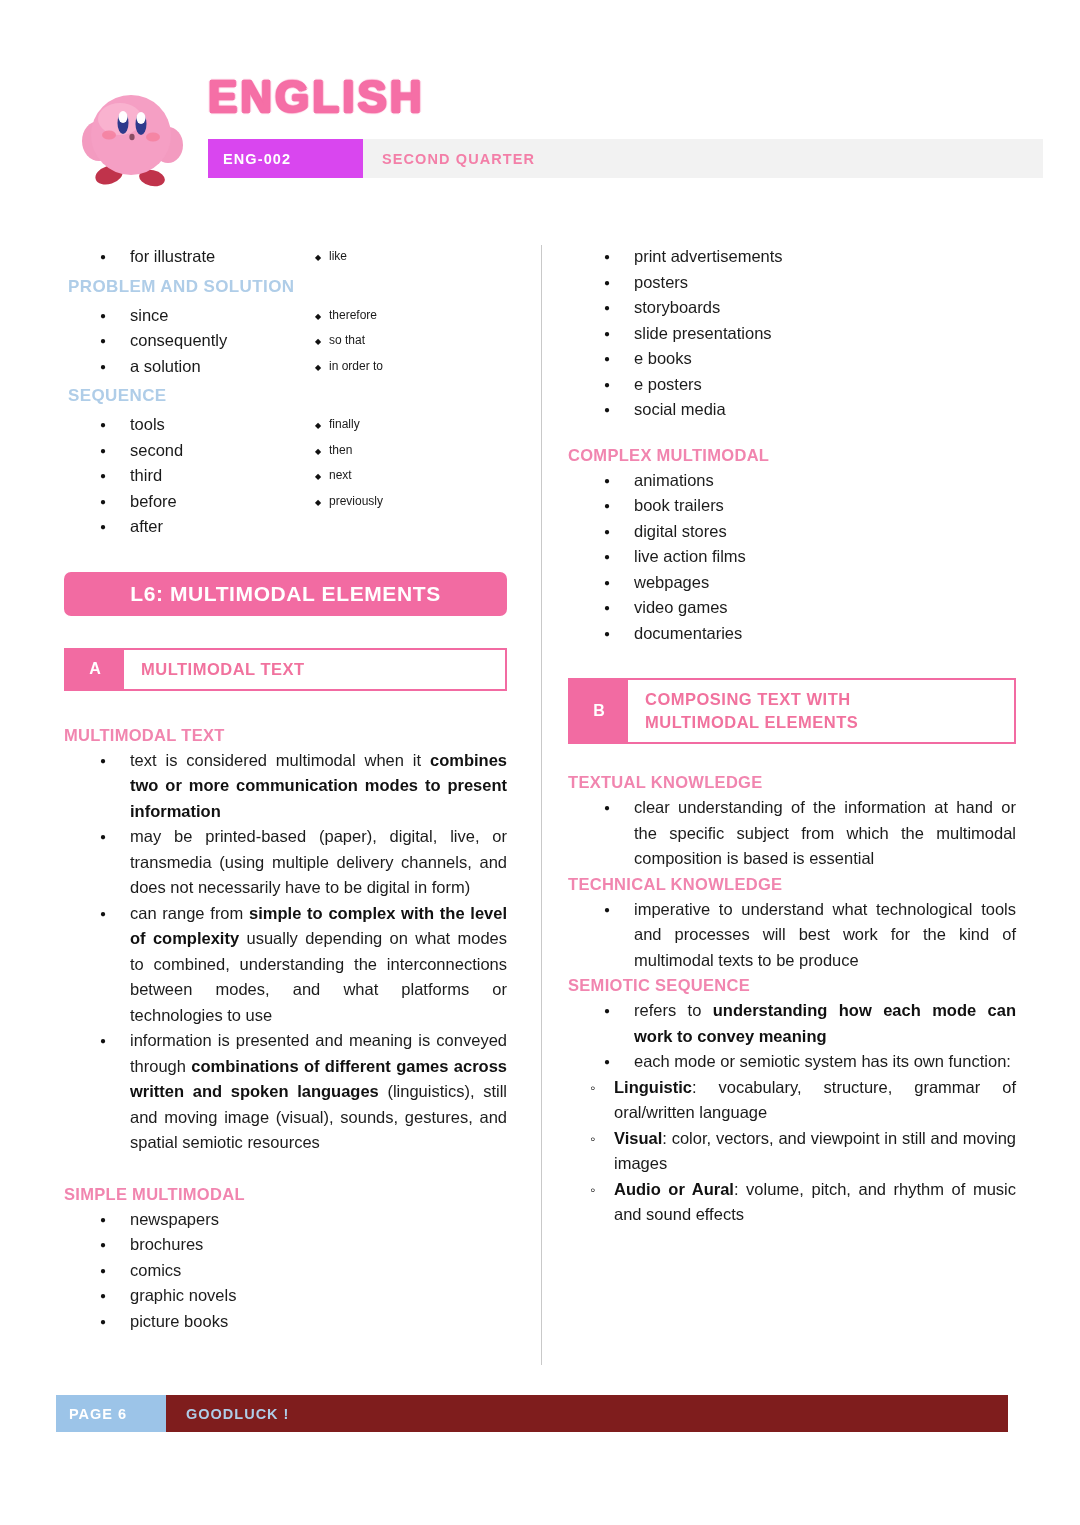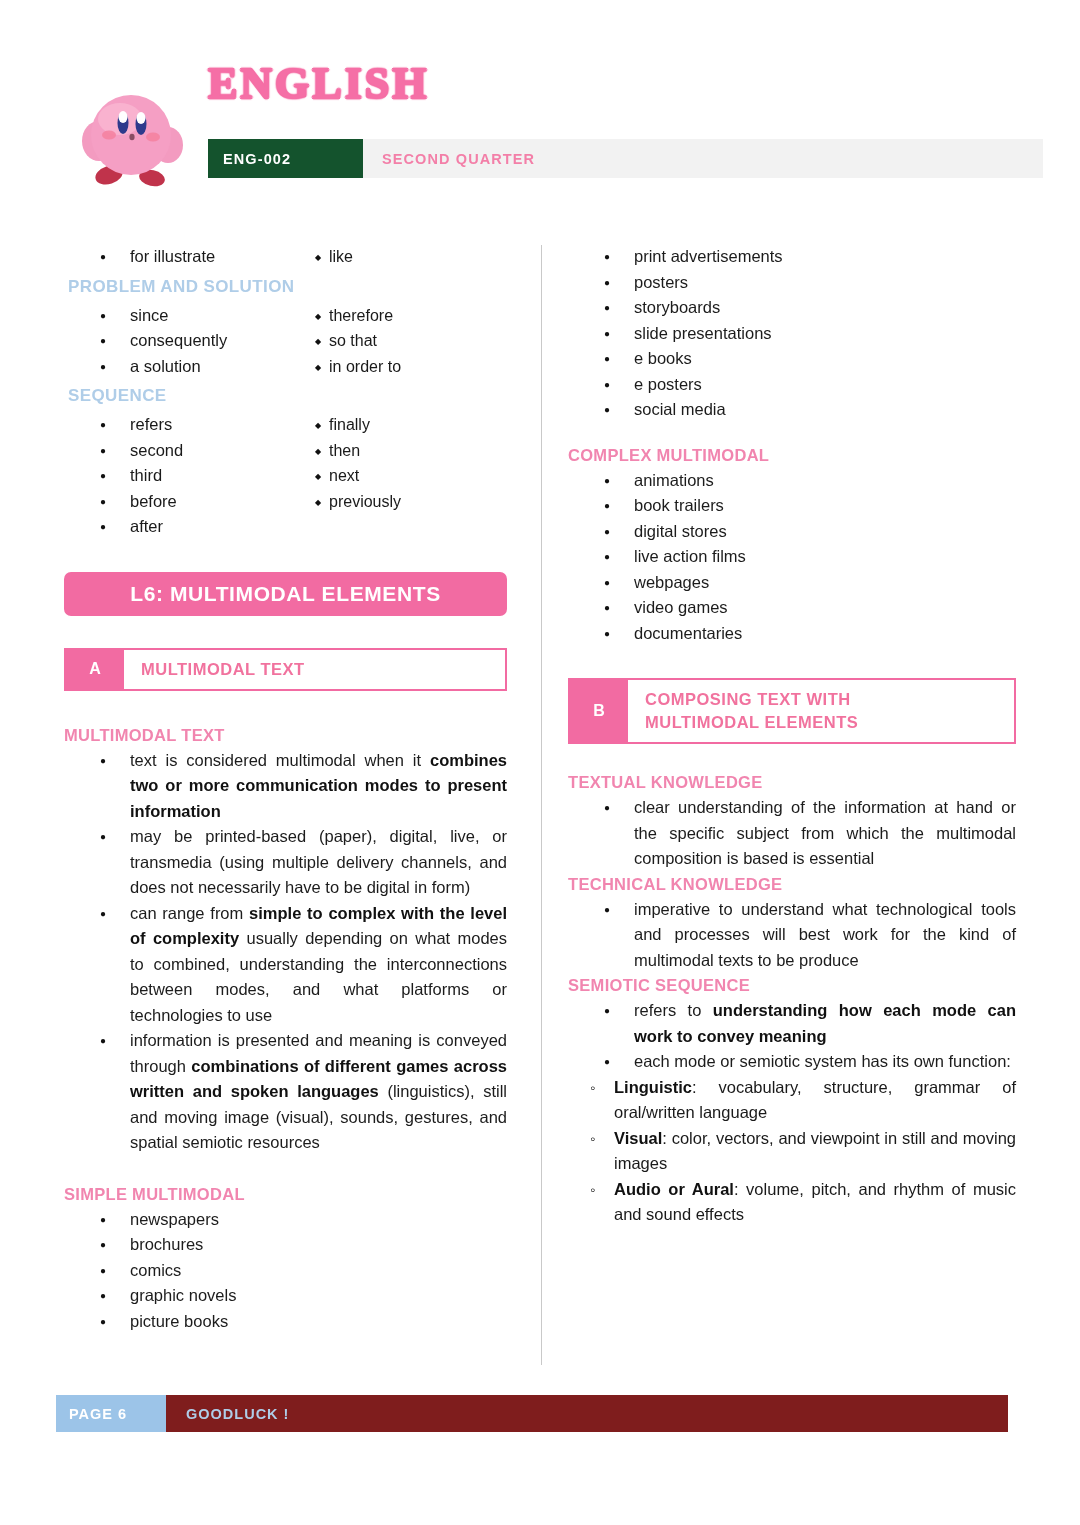--- a/index.html
+++ b/index.html
@@ -25,45 +25,45 @@
   }
   .kirby {
     position: absolute;
     left: 73px; top: 83px;
     width: 114px; height: 105px;
   }
   .kirby svg { display: block; }
 
   .title-english {
     position: absolute;
-    left: 208px; top: 58px;
+    left: 208px; top: 72px;
     font-size: 44px;
     font-weight: bold;
     letter-spacing: 3px;
     color: #F56FA6;
-    font-family: Liberation Serif, serif;
+    font-family: Liberation Sans, sans-serif;
     text-shadow:
       0 0 1px #F56FA6, 1px 1px 0 #F56FA6, -1px 1px 0 #F56FA6,
       1px -1px 0 #F56FA6, -1px -1px 0 #F56FA6,
       0 2px 1px rgba(245,111,166,.55), 2px 0 1px rgba(245,111,166,.55),
       -2px 0 1px rgba(245,111,166,.55), 0 -2px 1px rgba(245,111,166,.55);
   }
 
   .header-bar {
     position: absolute;
     left: 208px; top: 139px;
     width: 835px; height: 39px;
     background: #F2F2F2;
     display: flex;
     align-items: center;
   }
   .header-code {
     width: 155px;
     height: 39px;
-    background: #14532d;
+    background: #d946ef;
     color: #ffffff;
     font-size: 14.5px;
     font-weight: bold;
     letter-spacing: 1.1px;
     display: flex;
     align-items: center;
     padding-left: 15px;
     box-sizing: border-box;
   }
   .header-quarter {
@@ -148,21 +148,21 @@
   .wordrow .w1::before {
     content: "●";
     position: absolute;
     left: -30px;
     font-size: 10px;
     color: #111;
   }
   .wordrow .w2 {
     position: absolute;
     left: 265px; top: 0;
-    font-size: 16px;
+    font-size: 12px;
     line-height: 25.5px;
   }
   .wordrow .w2::before {
     content: "◆";
     position: absolute;
     left: -14px;
     font-size: 8px;
     top: 1px;
     color: #111;
   }
@@ -320,21 +320,21 @@
     </div>
     <div class="wordrow">
       <span class="w1">a solution</span>
       <span class="w2">in order to</span>
     </div>
   </div>
 
   <div class="h-blue">SEQUENCE</div>
   <div>
     <div class="wordrow">
-      <span class="w1">refers</span>
+      <span class="w1">tools</span>
       <span class="w2">finally</span>
     </div>
     <div class="wordrow">
       <span class="w1">second</span>
       <span class="w2">then</span>
     </div>
     <div class="wordrow">
       <span class="w1">third</span>
       <span class="w2">next</span>
     </div>

